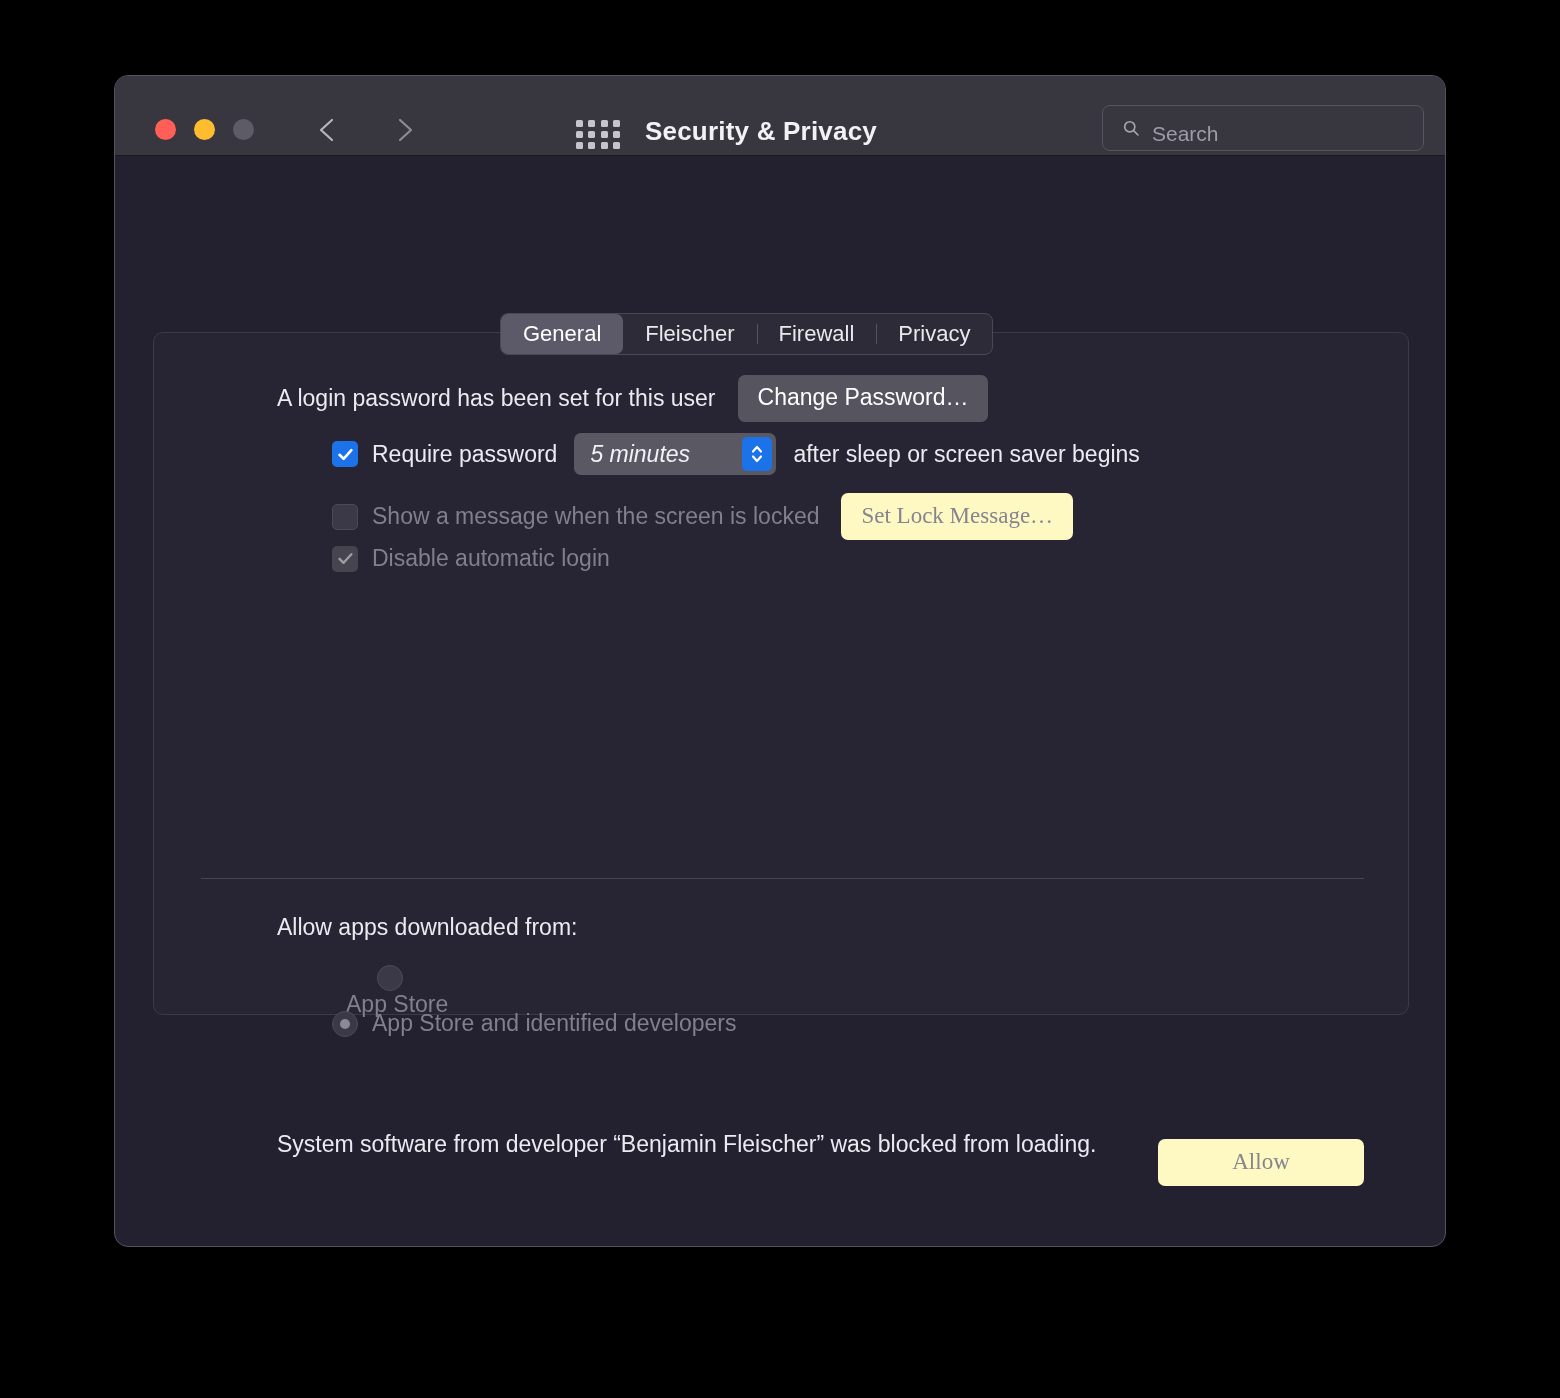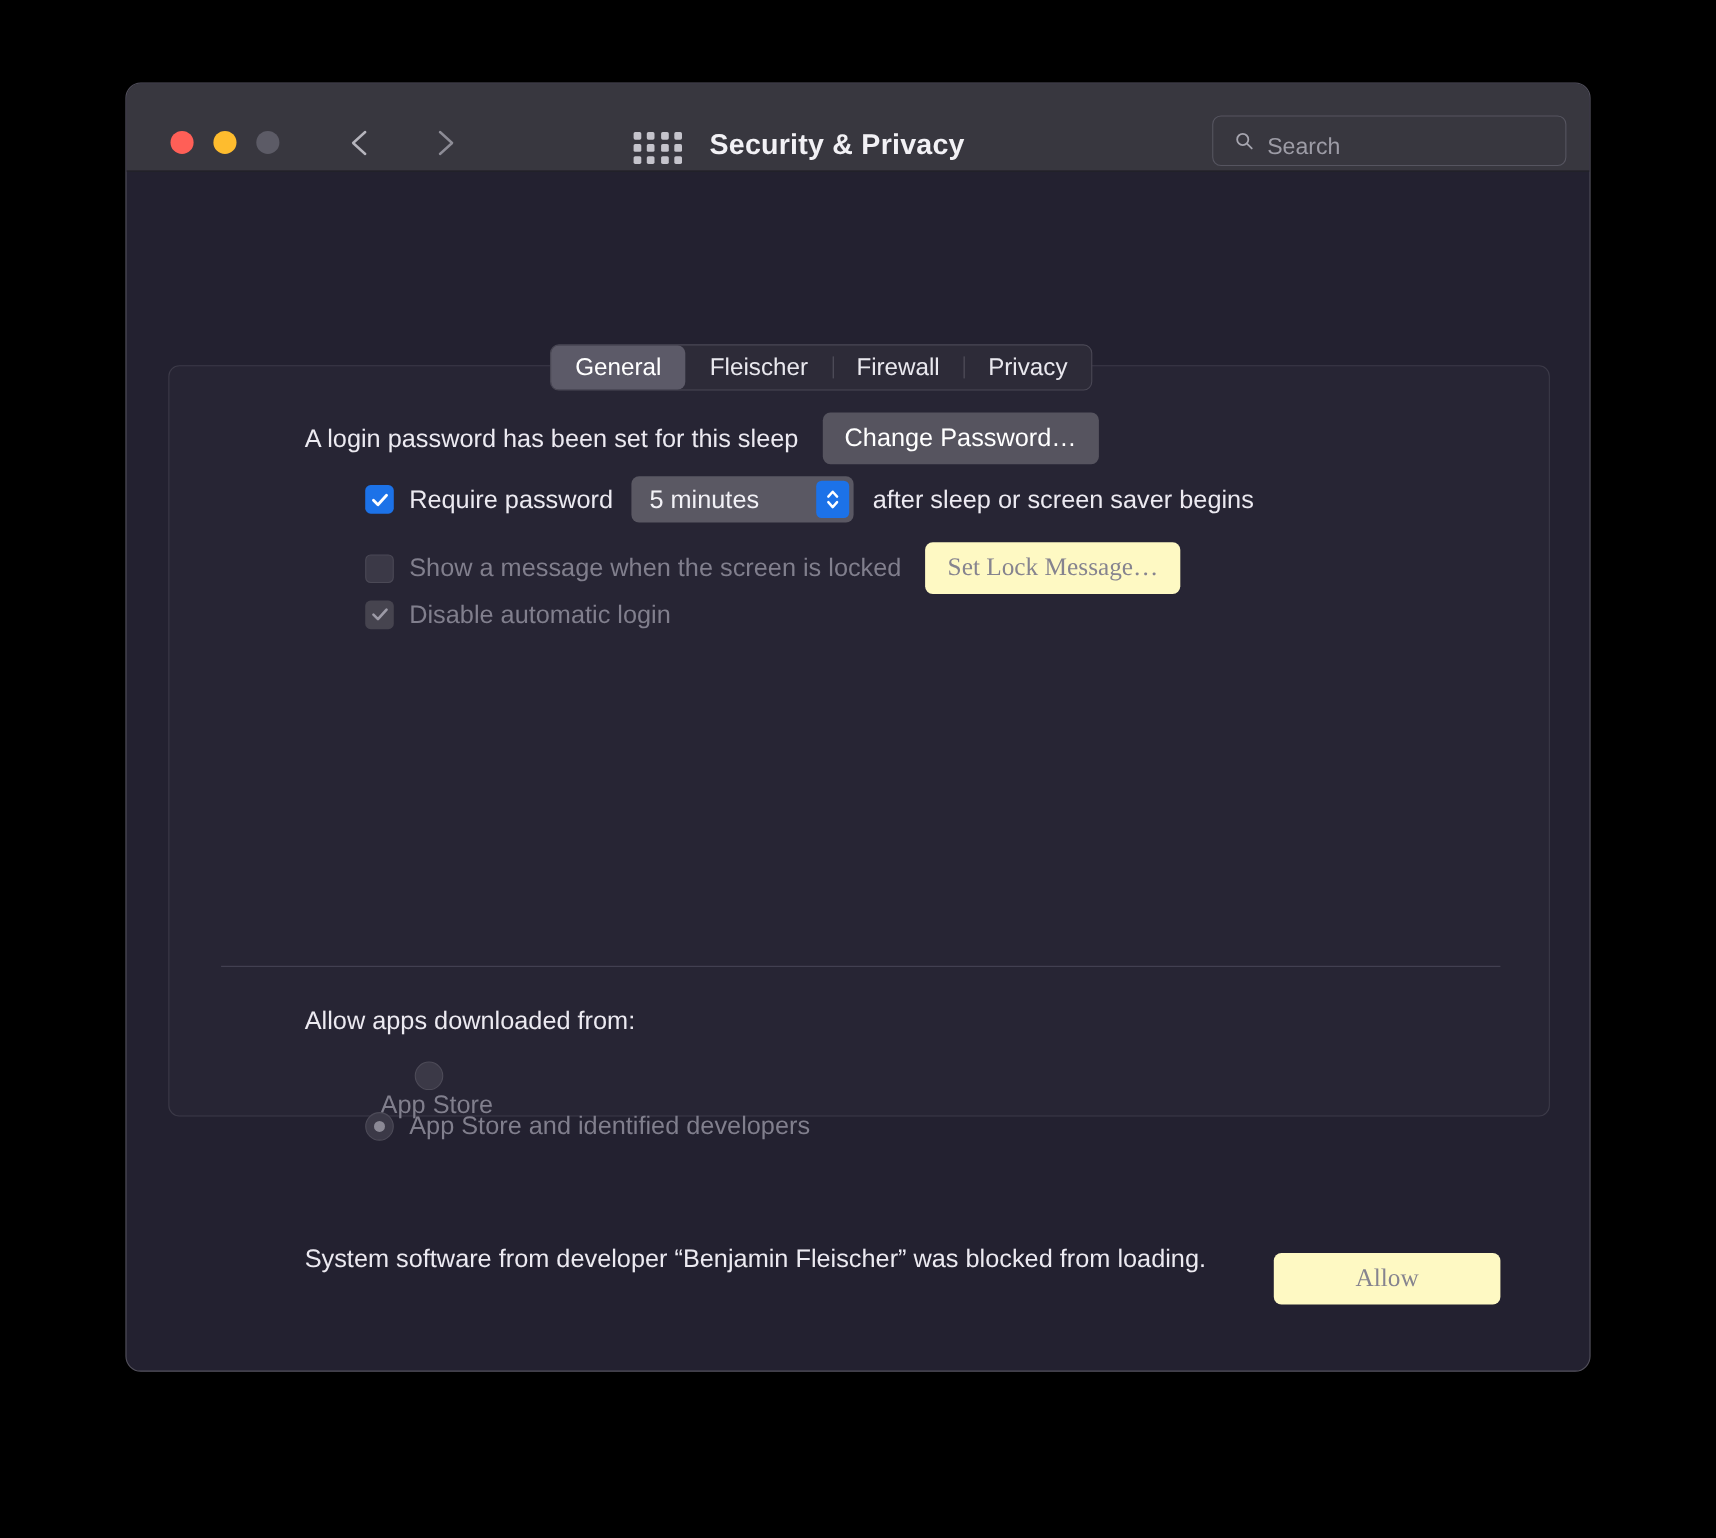--- a/index.html
+++ b/index.html
@@ -154,21 +154,21 @@
     display: inline-flex; align-items: center; justify-content: center;
     flex: 0 0 auto;
   }
   .rb .dot { width: 10px; height: 10px; border-radius: 50%; background: #8b8995; }
 
   
   #popup {
     display: flex; align-items: center;
     height: 42px; width: 202px;
     background: #5a5863; border-radius: 7px;
-    padding-left: 16px; padding-right: 4px;
+    padding-left: 16px; padding-right: 4px; font-style: italic;
   }
   #popup-value { font-size: 23px; color: #f2f1f6; flex: 1; white-space: nowrap; }
   #popup-stepper {
     width: 30px; height: 34px; border-radius: 5px;
     background: #1c72e8;
     display: flex; align-items: center; justify-content: center;
   }
   #popup-stepper svg { width: 16px; height: 24px; }
 
   #divider {
@@ -238,21 +238,21 @@
     <div id="tabbar">
       <div class="tab selected">General</div>
       <div class="tab">Fleischer</div>
       <div class="tab">Firewall</div>
       <div class="tab">Privacy</div>
     </div>
 
     <div id="panel">
 
       <div class="row" style="left:123px; top:42px;">
-        <span class="lbl">A login password has been set for this sleep</span>
+        <span class="lbl">A login password has been set for this user</span>
         <button class="btn" style="margin-left:22px;">Change Password…</button>
       </div>
 
       <div class="row" style="left:178px; top:100px;">
         <span class="cb on">
           <svg viewBox="0 0 19 19" fill="none" stroke="#ffffff" stroke-width="2.6" stroke-linecap="round" stroke-linejoin="round">
             <polyline points="3.5,9.8 7.6,13.8 15.4,5.2"></polyline>
           </svg>
         </span>
         <span class="lbl" style="margin-left:14px;">Require password</span>

